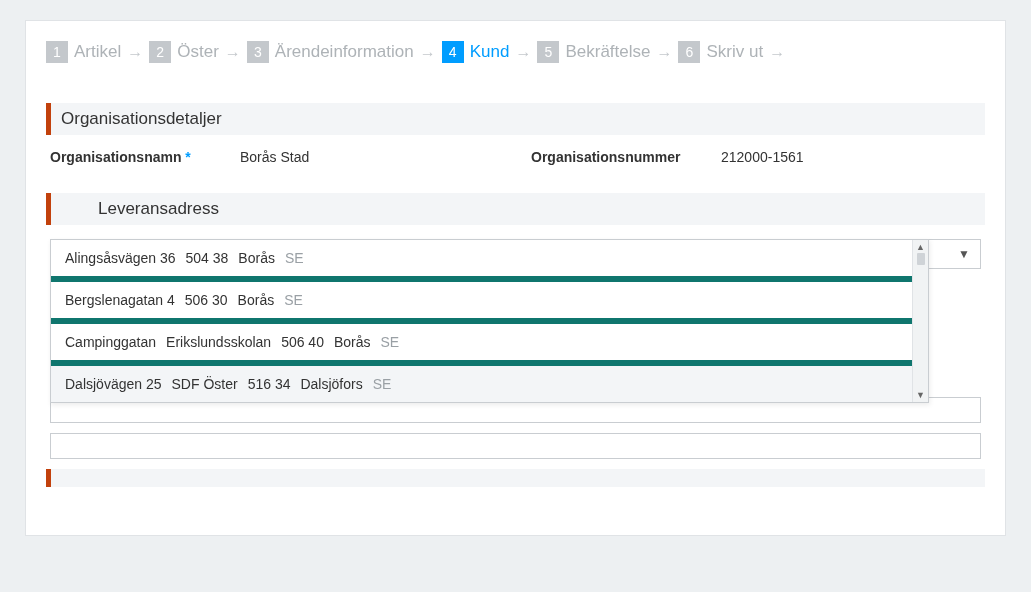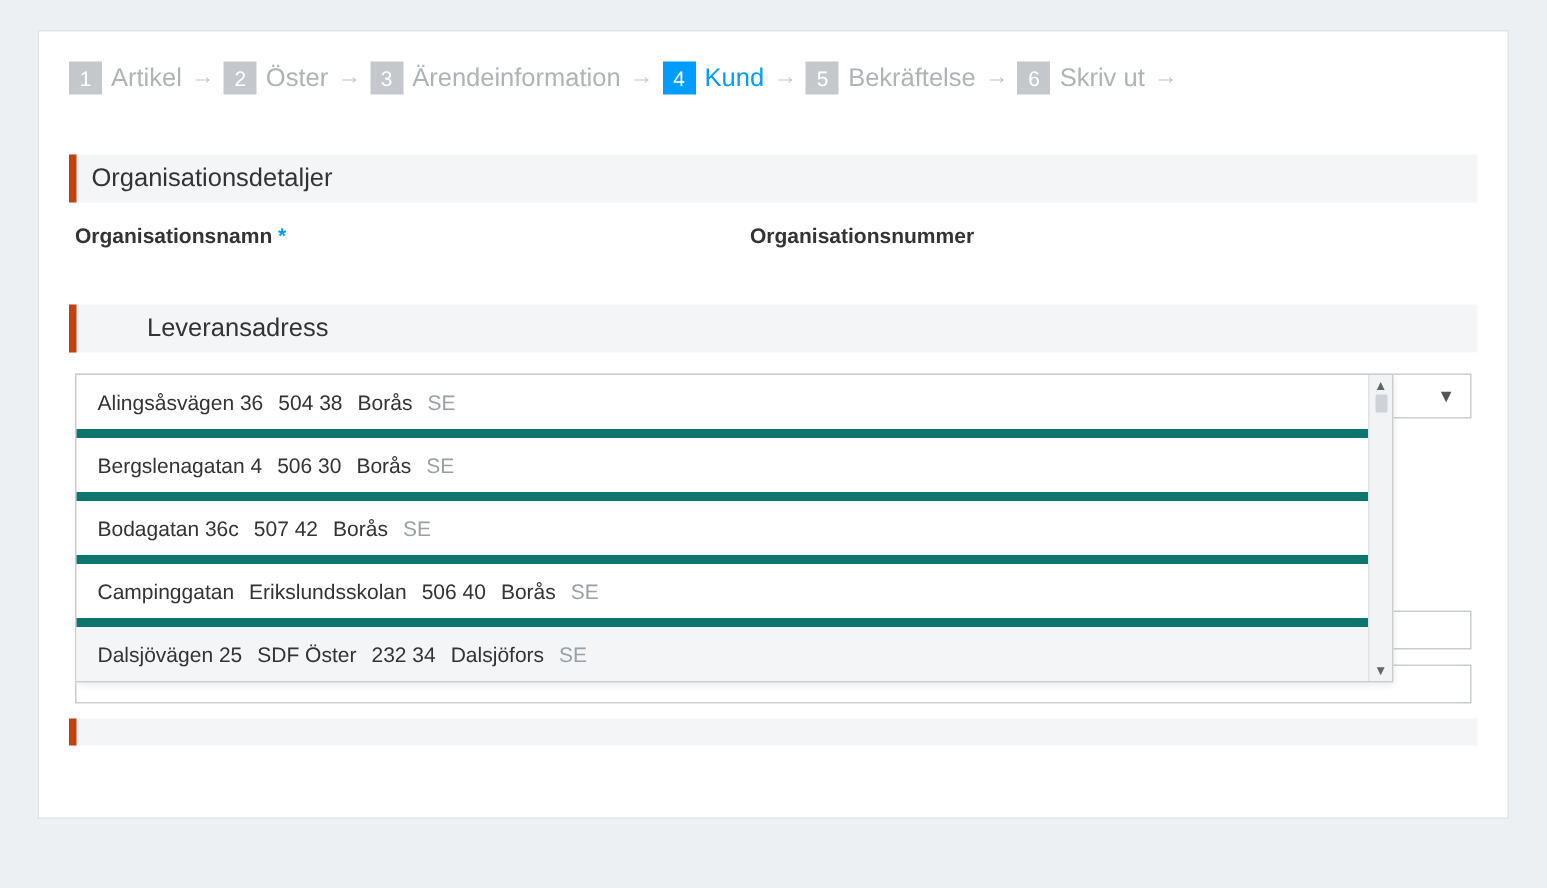--- a/index.html
+++ b/index.html
@@ -68,21 +68,21 @@
     padding: 6px 10px;
     font-size: 17px;
     color: #333;
     margin-bottom: 14px;
   }
   .section-hdr.lead { margin-top: 0; }
   .section-hdr.sub { margin-top: 10px; padding-left: 47px; }
   .fields {
     display: grid;
     grid-template-columns: 190px 260px 1fr 190px 260px;
-    row-gap: 14px;
+    row-gap: 4px;
     align-items: center;
     padding: 0 4px 14px 4px;
   }
   .fld-label { font-weight: 600; color: #333; font-size: 14px; }
   .req { color: #009dff; font-weight: 700; }
   .fld-val { color: #333; }
   .col-gap { }
   .dropdown-wrap {
     position: relative;
     margin: 0 4px 10px 4px;
@@ -217,22 +217,24 @@
       </span>
       <span class="arrow">→</span>
     </div>
 
     <div class="section-hdr lead">Organisationsdetaljer</div>
 
     <div class="fields">
       <div class="fld-label">
         <span>Organisationsnamn</span> <span class="req">*</span>
       </div>
+      <div class="fld-val">Borås Stad</div>
       <div class="col-gap"></div>
       <div class="fld-label">Organisationsnummer</div>
+      <div class="fld-val">212000-1561</div>
 
       <div></div>
         <div></div>
         <div></div>
     </div>
 
     <div class="section-hdr sub">Leveransadress</div>
 
     <div class="dropdown-wrap">
       <div class="dd-display">
@@ -240,27 +242,24 @@
       </div>
       <div class="dd-panel">
         <div class="dd-inner">
           <div class="dd-option">
             <span class="part">Alingsåsvägen 36</span><span class="part">504 38</span><span class="part">Borås</span><span class="cc">SE</span>
           </div>
           <div class="dd-option">
             <span class="part">Bergslenagatan 4</span><span class="part">506 30</span><span class="part">Borås</span><span class="cc">SE</span>
           </div>
           <div class="dd-option">
-            <span class="part">Bodagatan 36c</span><span class="part">507 42</span><span class="part">Borås</span><span class="cc">SE</span>
-          </div>
-          <div class="dd-option">
             <span class="part">Campinggatan</span><span class="part">Erikslundsskolan</span><span class="part">506 40</span><span class="part">Borås</span><span class="cc">SE</span>
           </div>
           <div class="dd-option">
-            <span class="part">Dalsjövägen 25</span><span class="part">SDF Öster</span><span class="part">232 34</span><span class="part">Dalsjöfors</span><span class="cc">SE</span>
+            <span class="part">Dalsjövägen 25</span><span class="part">SDF Öster</span><span class="part">516 34</span><span class="part">Dalsjöfors</span><span class="cc">SE</span>
           </div>
         </div>
         <div class="dd-scroll">
           <div class="sbtn">▲</div>
           <div class="thumb"></div>
           <div class="track"></div>
           <div class="sbtn">▼</div>
         </div>
       </div>
     </div>

